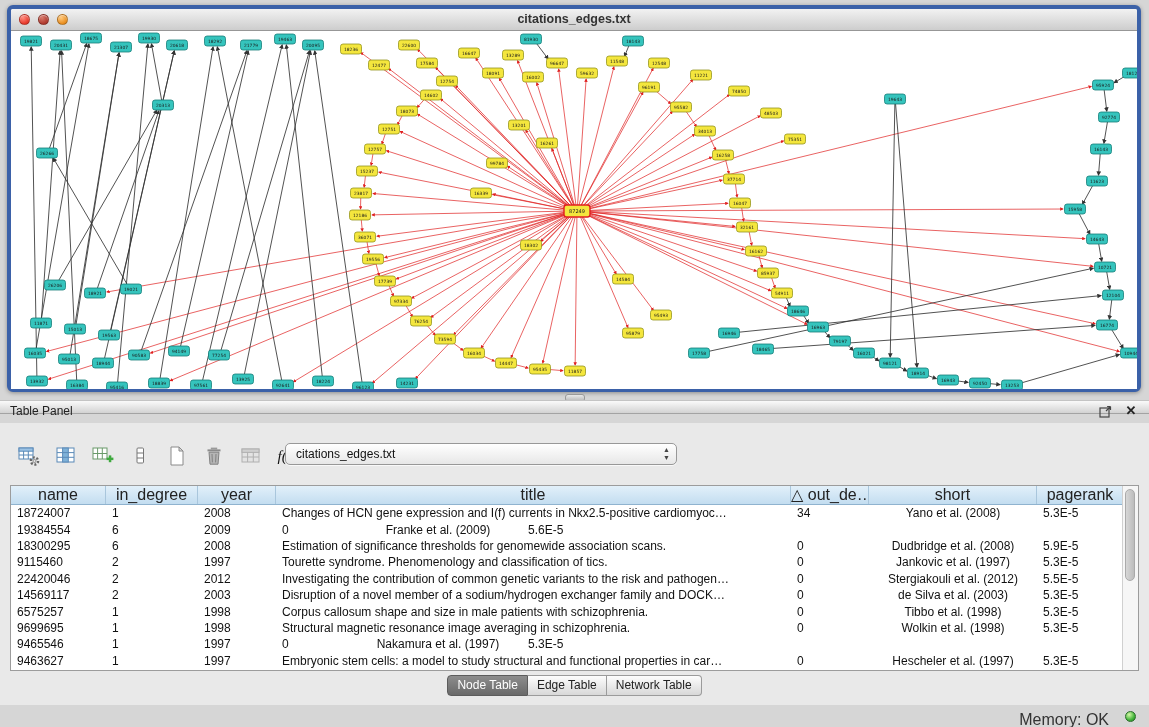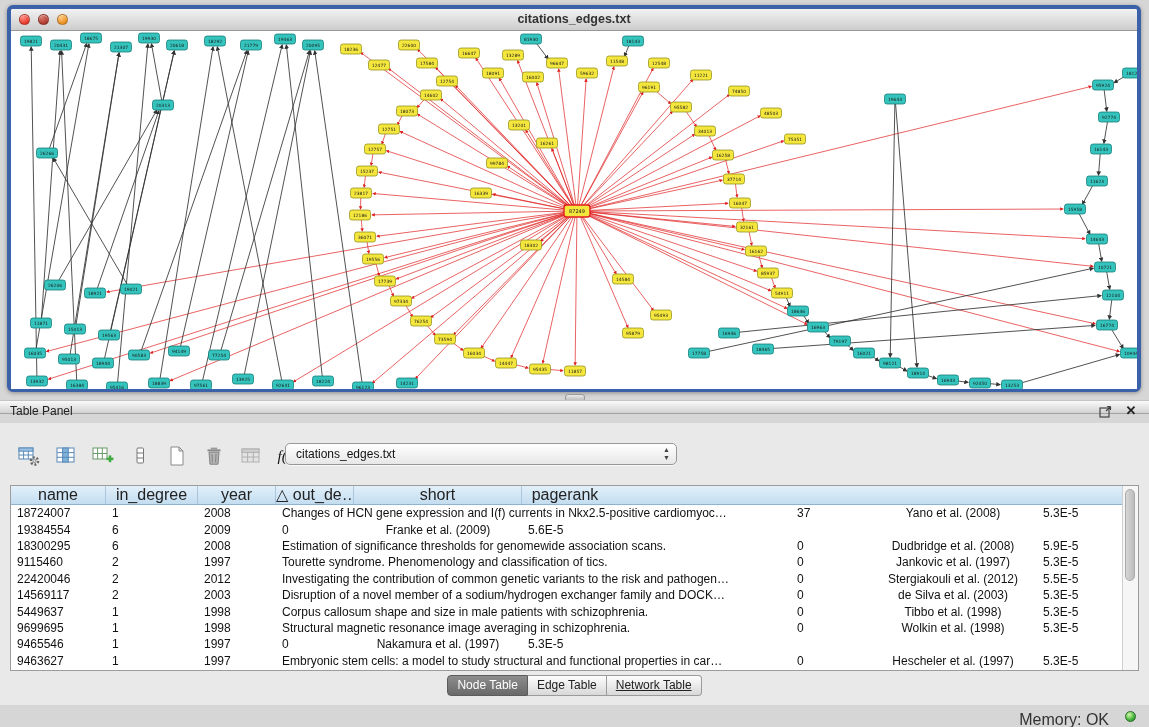--- a/index.html
+++ b/index.html
@@ -88,21 +88,21 @@
   .vthumb{position:absolute;left:2px;top:3px;width:10px;height:92px;border-radius:5px;
     background:linear-gradient(90deg,#d6d6d6,#bdbdbd);border:1px solid #aaa;box-sizing:border-box;}
 
   
   .tabs{position:absolute;left:0;top:252px;width:100%;display:flex;justify-content:center;}
   .tab{
     height:19px;line-height:19px;padding:0 9px;font-size:12px;color:#222;
     background:linear-gradient(#fdfdfd,#d8d8d8);border:1px solid #9b9b9b;border-left:none;
   }
   .tab:first-child{border-left:1px solid #9b9b9b;border-radius:4px 0 0 4px;}
-  .tab:last-child{border-radius:0 4px 4px 0;text-decoration:underline;}
+  .tab:last-child{border-radius:0 4px 4px 0;}
   .tab.active{background:linear-gradient(#8d8d8d,#696969);color:#fff;border-color:#5c5c5c;}
 
   
   .statusbar{position:absolute;left:0;top:705px;width:1149px;height:22px;}
   .mem-label{position:absolute;right:40px;top:6px;font-size:16px;color:#333;}
   .mem-dot{
     position:absolute;right:13px;top:6px;width:11px;height:11px;border-radius:50%;
     background:radial-gradient(circle at 35% 30%, #d5f8a8, #44b53c 60%, #1d7a1d);
     border:1px solid #2a6b2a;box-sizing:border-box;
   }
@@ -816,31 +816,32 @@
         <span>▲</span>
         <span>▼</span>
       </span>
   </div>
 
   <div class="table-wrap">
     <div class="t-header">
         <div class="th c0">name</div>
         <div class="th c1">in_degree</div>
         <div class="th c2">year</div>
+        <div class="th c3">title</div>
         <div class="th c4">△ out_de…</div>
         <div class="th c5">short</div>
         <div class="th c6">pagerank</div>
       </div>
     <div class="t-body">
         <div class="tr">
           <div class="td c0">18724007</div>
           <div class="td c1">1</div>
           <div class="td c2">2008</div>
           <div class="td c3">Changes of HCN gene expression and I(f) currents in Nkx2.5-positive cardiomyoc…</div>
-          <div class="td c4">37</div>
+          <div class="td c4">34</div>
           <div class="td c5">Yano et al. (2008)</div>
           <div class="td c6">5.3E-5</div>
         </div>
         <div class="tr">
           <div class="td c0">19384554</div>
           <div class="td c1">6</div>
           <div class="td c2">2009</div>
           <div class="td c4">0</div>
           <div class="td c5">Franke et al. (2009)</div>
           <div class="td c6">5.6E-5</div>
@@ -875,21 +876,21 @@
         <div class="tr">
           <div class="td c0">14569117</div>
           <div class="td c1">2</div>
           <div class="td c2">2003</div>
           <div class="td c3">Disruption of a novel member of a sodium/hydrogen exchanger family and DOCK…</div>
           <div class="td c4">0</div>
           <div class="td c5">de Silva et al. (2003)</div>
           <div class="td c6">5.3E-5</div>
         </div>
         <div class="tr">
-          <div class="td c0">5449637</div>
+          <div class="td c0">6575257</div>
           <div class="td c1">1</div>
           <div class="td c2">1998</div>
           <div class="td c3">Corpus callosum shape and size in male patients with schizophrenia.</div>
           <div class="td c4">0</div>
           <div class="td c5">Tibbo et al. (1998)</div>
           <div class="td c6">5.3E-5</div>
         </div>
         <div class="tr">
           <div class="td c0">9699695</div>
           <div class="td c1">1</div>

